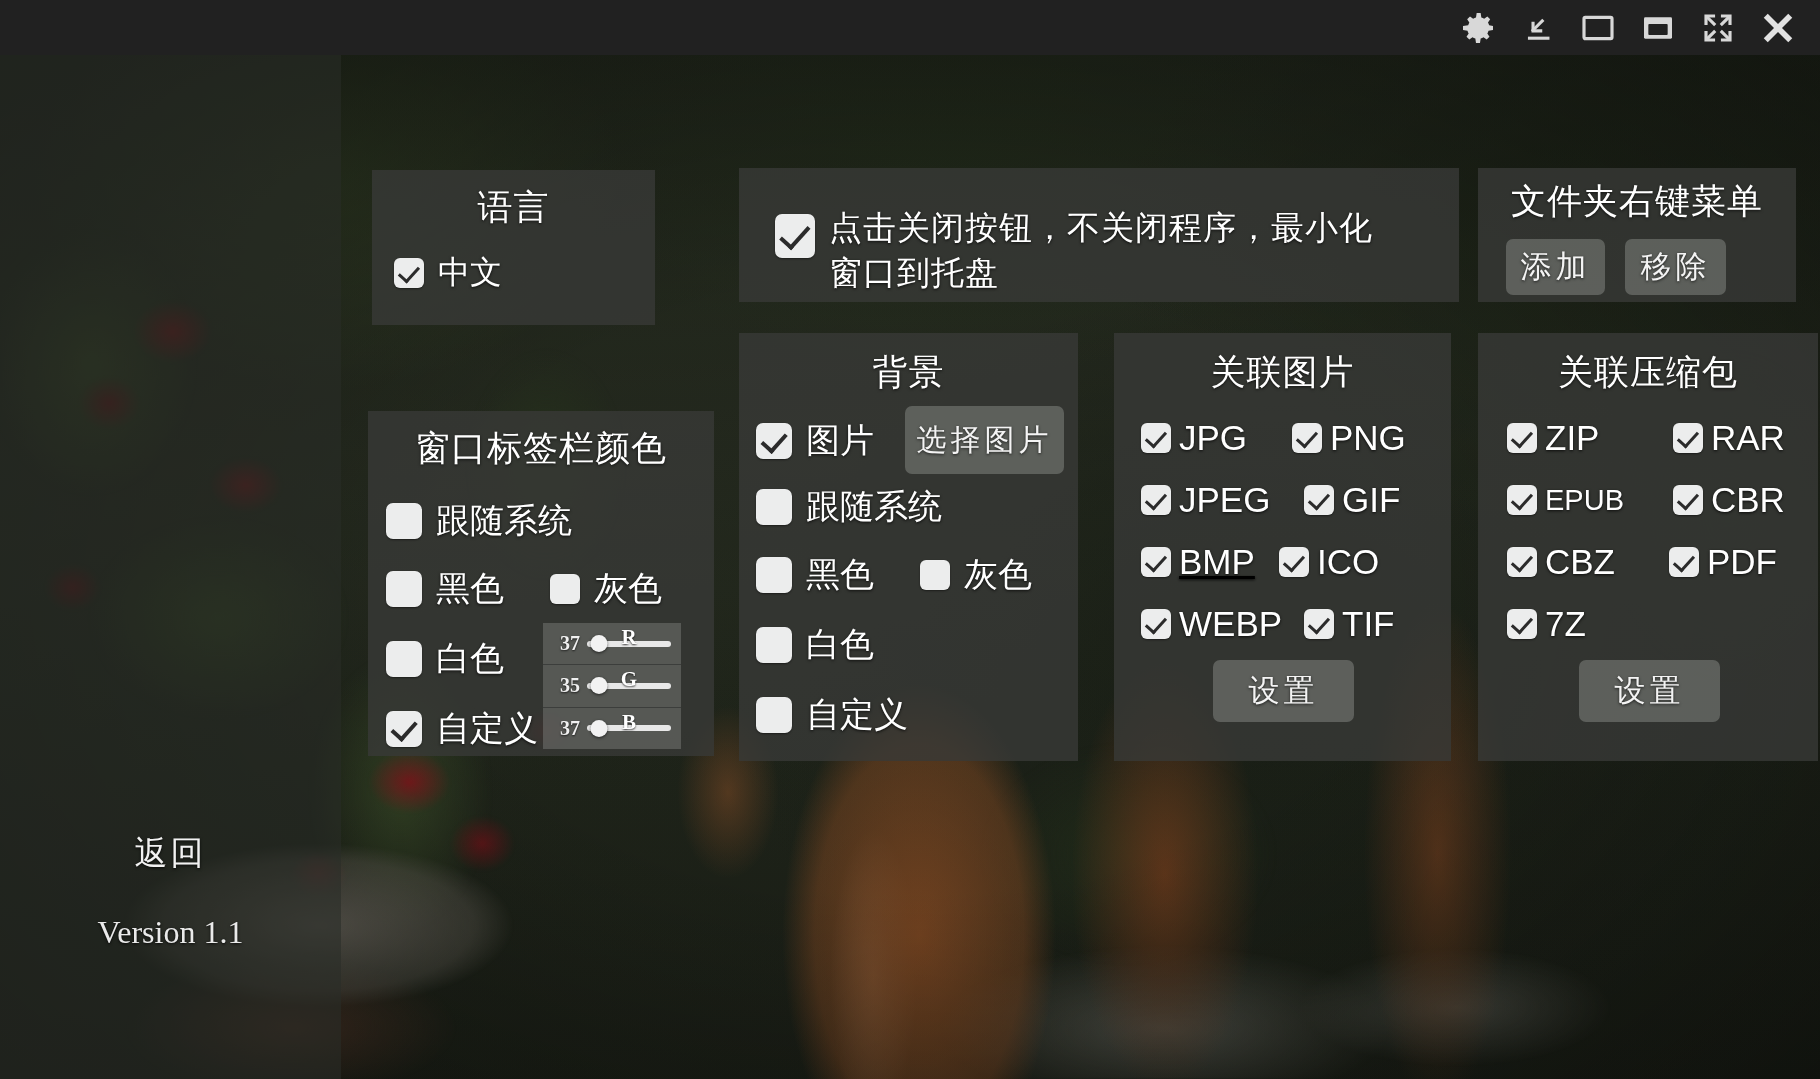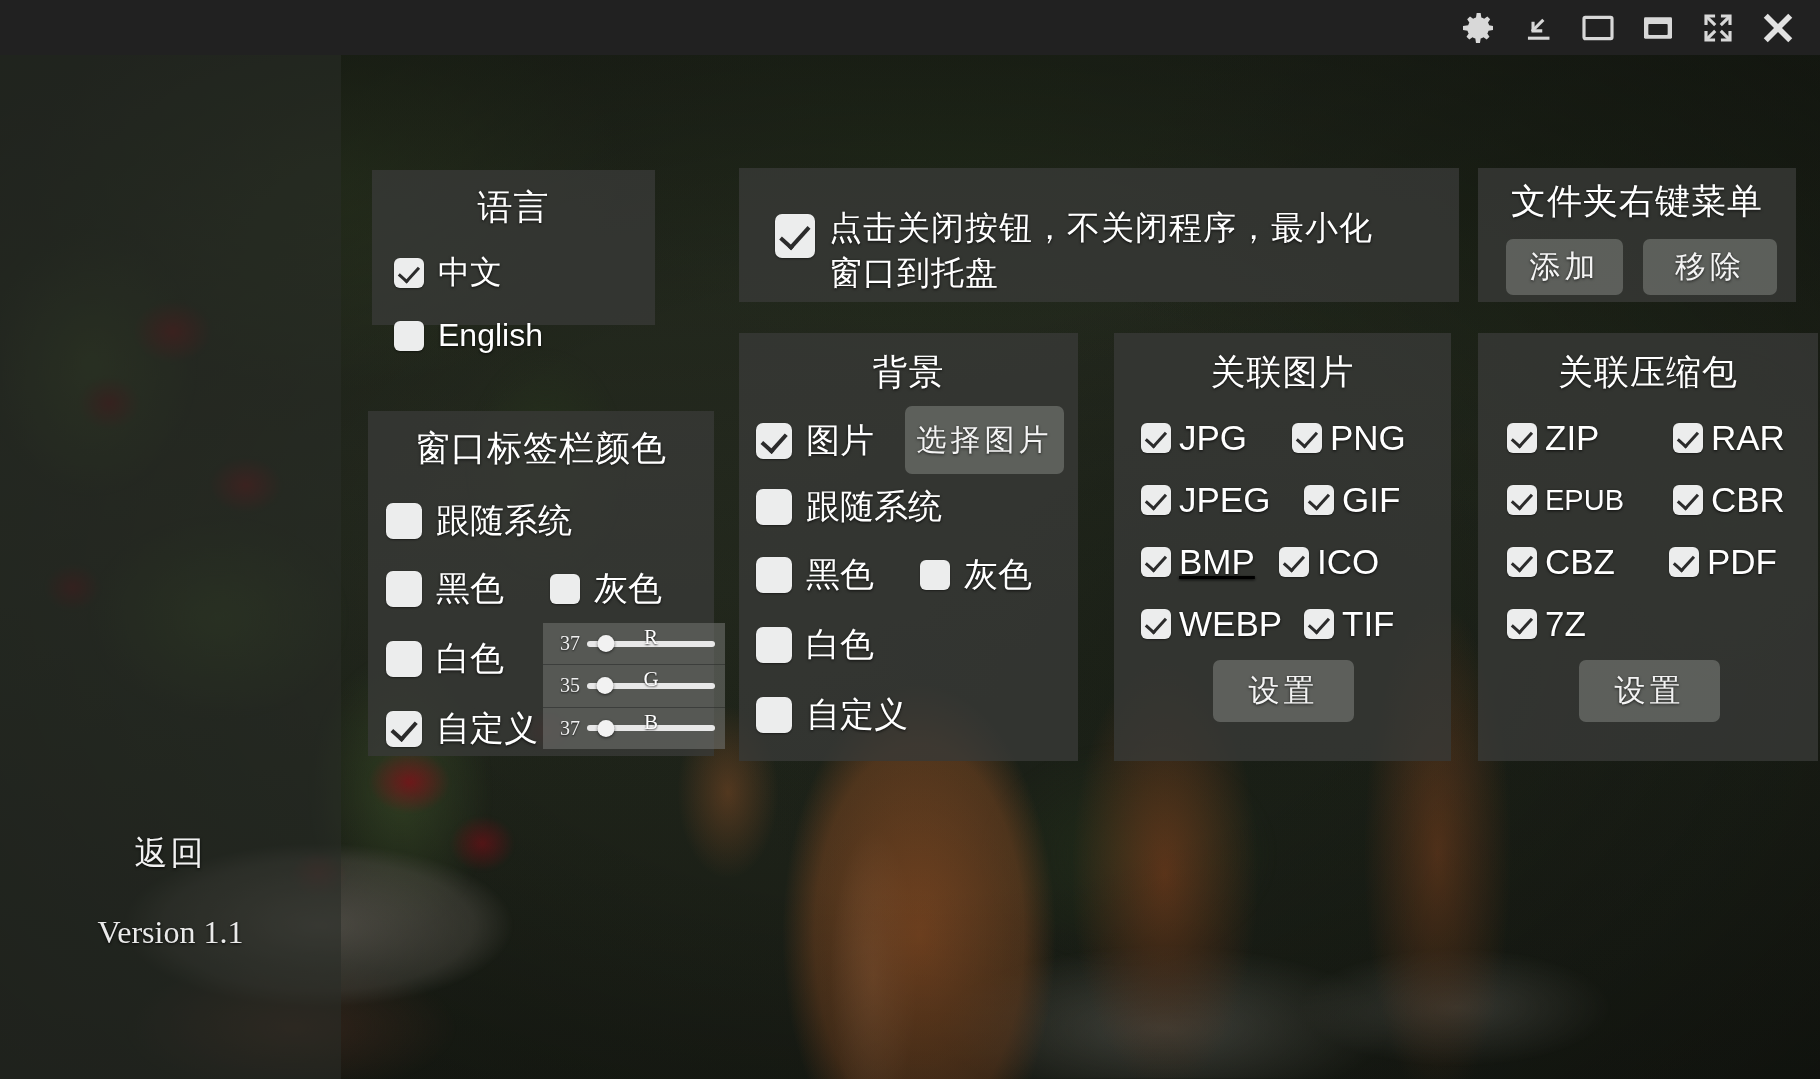--- a/index.html
+++ b/index.html
@@ -305,38 +305,34 @@
       <div class="side-version">Version 1.1</div>
     </div>
   </div>
 
   <div class="panel" style="left:372px; top:170px; width:283px; height:155px;">
     <div class="panel-title" style="margin-top:14px;">语言</div>
     <div class="cbrow" style="margin:20px 0 0 22px;">
       <span class="cb md on"></span>
       <span class="cb-label cn" style="font-size:32px;">中文</span>
     </div>
-    <div class="cbrow" style="margin:22px 0 0 22px;">
-      <span class="cb md"></span>
-      <span class="cb-label cn" style="font-size:32px;">English</span>
-    </div>
   </div>
 
   <div class="panel" style="left:739px; top:168px; width:720px; height:134px;">
     <div class="cbrow" style="margin:38px 0 0 36px; align-items:flex-start;">
       <span class="cb xl on" style="margin-top:8px;"></span>
       <span class="cb-label serifcn" style="font-size:33px; line-height:1.35; white-space:normal; width:570px; letter-spacing:1px;">点击关闭按钮，不关闭程序，最小化窗口到托盘</span>
     </div>
   </div>
 
   <div class="panel" style="left:1478px; top:168px; width:318px; height:134px;">
     <div class="panel-title" style="margin-top:10px;">文件夹右键菜单</div>
     <div style="display:flex; gap:20px; margin:14px 0 0 28px;">
-      <div class="btn" style="width:117px; height:56px; font-size:31px;">添加</div>
-      <div class="btn" style="width:134px; height:56px; font-size:31px;">移除</div>
+      <div class="btn" style="width:99px; height:56px; font-size:31px;">添加</div>
+      <div class="btn" style="width:101px; height:56px; font-size:31px;">移除</div>
     </div>
   </div>
 
   <div class="panel" style="left:368px; top:411px; width:346px; height:345px;">
     <div class="panel-title" style="margin-top:14px;">窗口标签栏颜色</div>
 
     <div class="cbrow" style="margin:26px 0 0 18px;">
       <span class="cb lg"></span>
       <span class="cb-label cn" style="font-size:34px;">跟随系统</span>
     </div>
@@ -355,21 +351,21 @@
     <div class="cbrow" style="margin:24px 0 0 18px;">
       <span class="cb lg"></span>
       <span class="cb-label cn" style="font-size:34px;">白色</span>
     </div>
 
     <div class="cbrow" style="margin:24px 0 0 18px;">
       <span class="cb lg on"></span>
       <span class="cb-label cn" style="font-size:34px;">自定义</span>
     </div>
 
-    <div class="rgbbox" style="left:175px; top:212px; width:182px; height:126px;">
+    <div class="rgbbox" style="left:175px; top:212px; width:138px; height:126px;font-weight:bold;">
       <div class="rgbrow">
         <span class="rgbval">37</span>
         <span class="rgbtrackwrap">
           <span class="rgblabel">R</span>
           <span class="rgbtrack"></span>
           <span class="rgbthumb" style="left:14.5%;"></span>
         </span>
       </div>
       <div class="rgbrow">
         <span class="rgbval">35</span>

